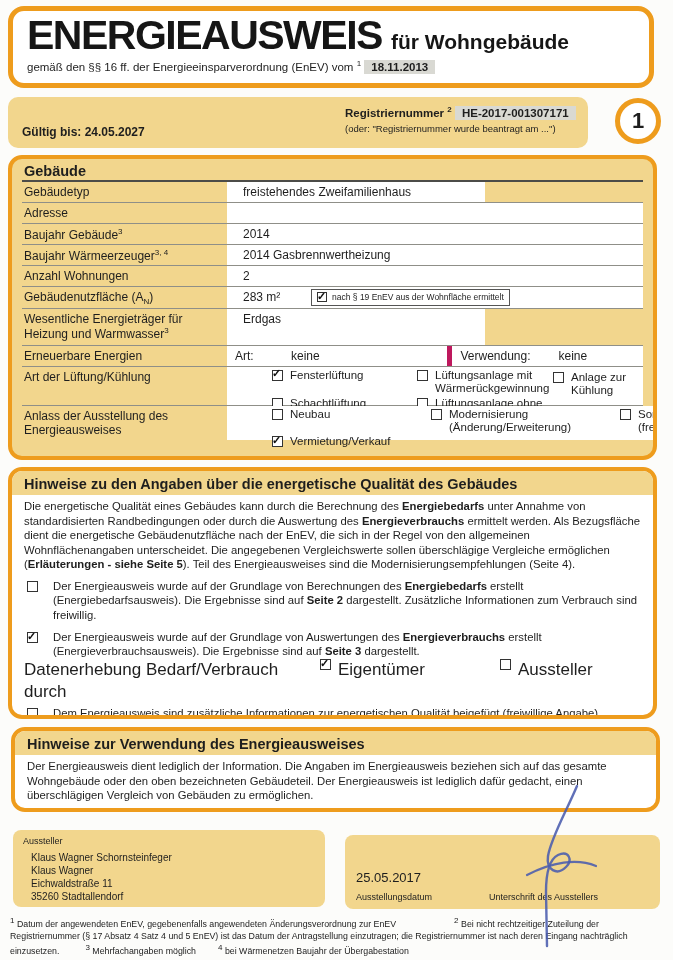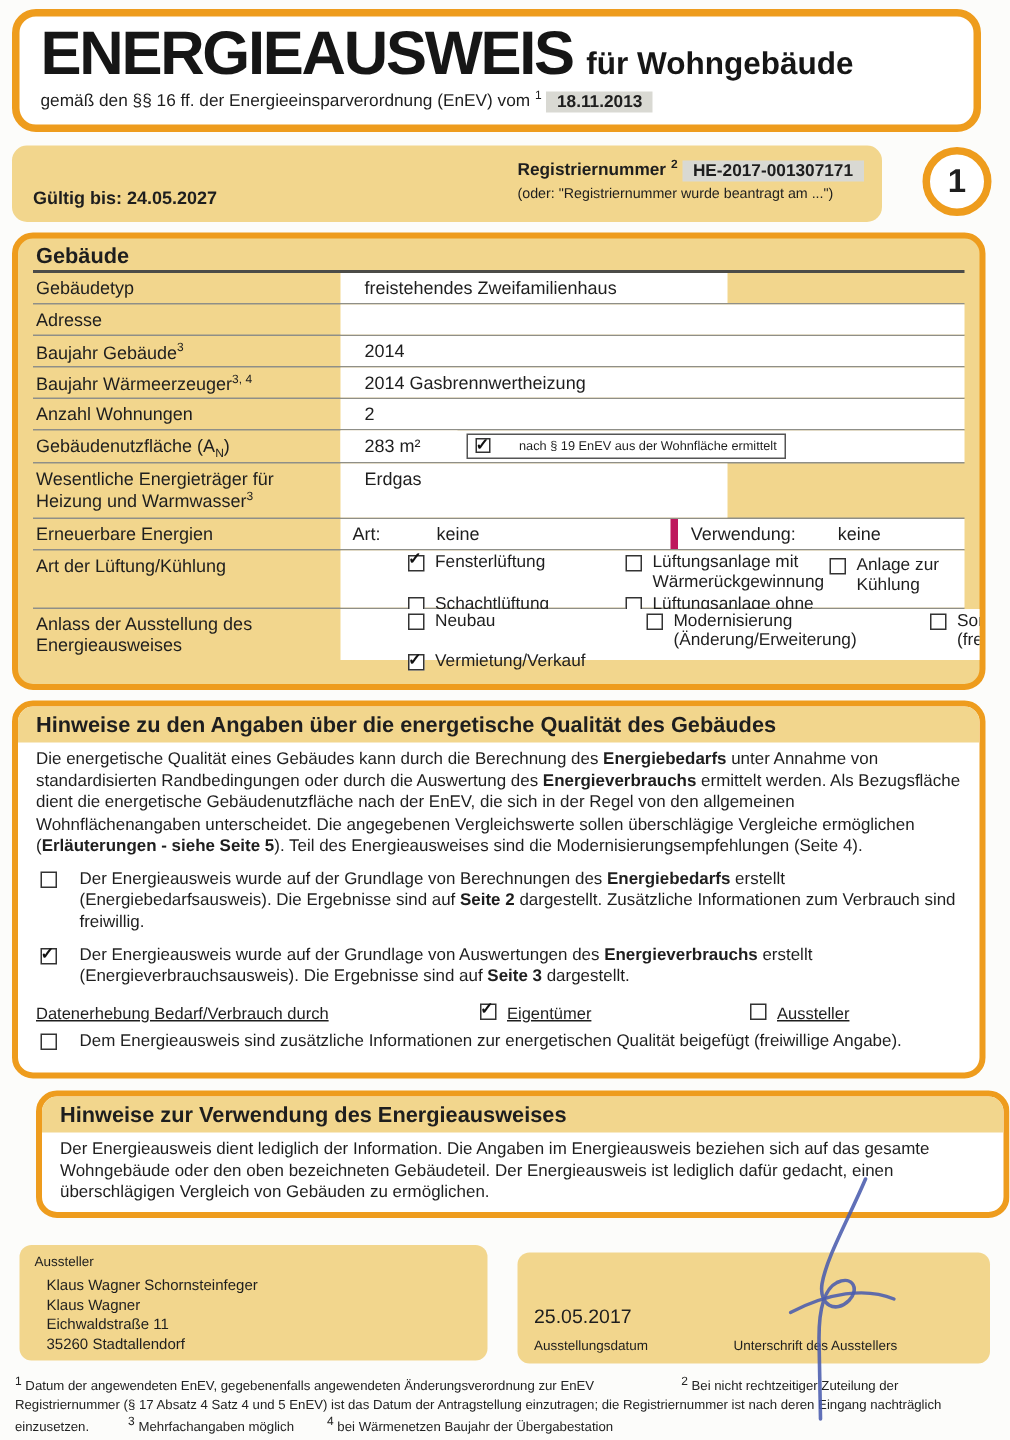--- a/index.html
+++ b/index.html
@@ -37,21 +37,21 @@
   .row.last{border-bottom:none;}
   .lbl{width:205px;flex:0 0 205px;font-size:12px;padding:3px 4px 1px 2px;box-sizing:border-box;line-height:1.2;}
   .val{flex:1;display:flex;align-items:stretch;position:relative;}
   .white{background:#fff;}
   .field{background:#fff;font-size:12px;padding:3px 2px 1px 16px;box-sizing:border-box;line-height:1.2;}
   .w262{width:258px;flex:0 0 258px;}
   .grow{flex:1;}
   .h20{height:20px;}
   .h36{min-height:36px;}
   .nutz-box{border:1px solid #555;margin:2px 0 2px 6px;padding:0 5px;display:flex;align-items:center;
-    font-size:8.5px;background:#fff;white-space:nowrap;gap:14px;}
+    font-size:8.5px;background:#fff;white-space:nowrap;}
   .split{background:#fff;font-size:12px;}
   .halfL{flex:0 0 53%;padding:3px 0 1px 8px;box-sizing:border-box;}
   .halfR{flex:1;border-left:5px solid #be185d;padding:3px 0 1px 8px;box-sizing:border-box;}
   .inl-lbl{display:inline-block;min-width:38px;}
   .halfR .inl-lbl{min-width:88px;}
   .inl-val{margin-left:18px;}
   .halfR .inl-val{margin-left:10px;}
   
   .cb{display:inline-block;width:9px;height:9px;border:1.2px solid #333;background:#fff;
     position:relative;vertical-align:-1px;margin-right:7px;flex:0 0 auto;}
@@ -61,25 +61,25 @@
   .opt{display:flex;align-items:flex-start;margin-left:37px;}
   .opt .cb{margin-top:1px;}
   .ow1{flex:0 0 108px;}
   .vstack{flex-direction:column;position:relative;}
   .kuhlung{position:absolute;right:4px;top:4px;width:86px;}
   .anl-c1{flex:0 0 122px;}
   .anl-c2{flex:0 0 152px;}
   .anl-c2 span.txt{display:inline-block;width:120px;}
   
   .sect2{left:8px;top:467px;width:649px;height:252px;}
-  .sect3{left:24px;top:727px;width:649px;height:85px;}
+  .sect3{left:11px;top:727px;width:649px;height:85px;}
   .body-pad{padding:4px 12px 0;font-size:11.3px;line-height:1.29;}
   .hint-item{position:relative;padding-left:29px;margin-top:7px;}
   .hint-item .cb{position:absolute;left:3px;top:2px;}
-  .daten-row{display:flex;margin-top:10px;font-size:11px;text-decoration:underline;}
+  .daten-row{display:flex;margin-top:0;font-size:17px;}
   .daten-lbl{flex:0 0 296px;}
   .daten-opt1{flex:0 0 180px;display:flex;}
   .daten-opt2{display:flex;}
   
   .issuer-box{left:13px;top:830px;width:312px;height:77px;background:#f2d68d;border-radius:8px;
     box-sizing:border-box;padding:6px 10px;}
   .issuer-lbl{font-size:9px;}
   .issuer-lines{font-size:10px;line-height:1.3;margin:5px 0 0 8px;}
   .sign-box{left:345px;top:835px;width:315px;height:74px;background:#f2d68d;border-radius:8px;box-sizing:border-box;}
   .sign-date{position:absolute;left:11px;bottom:24px;font-size:13px;}

